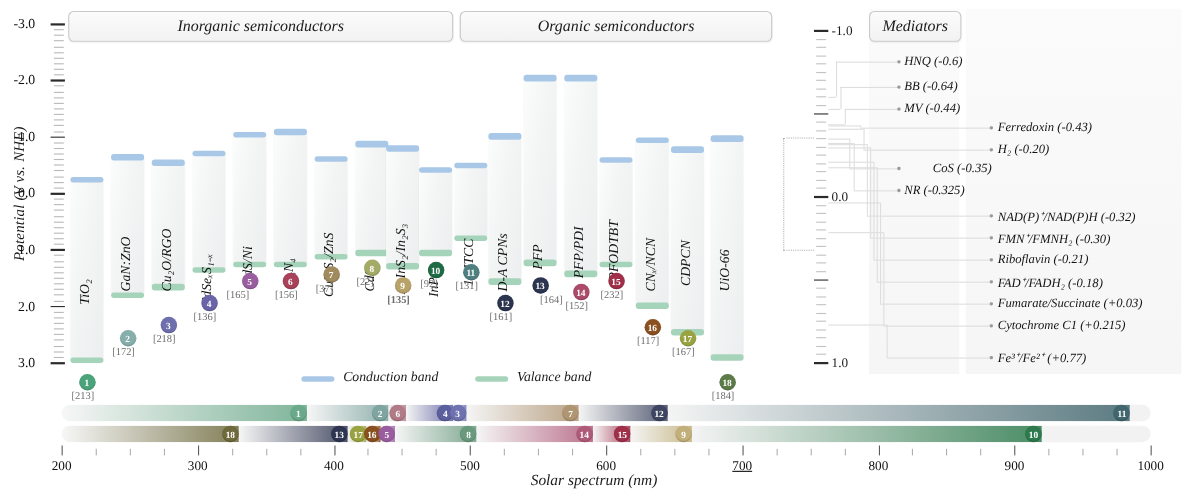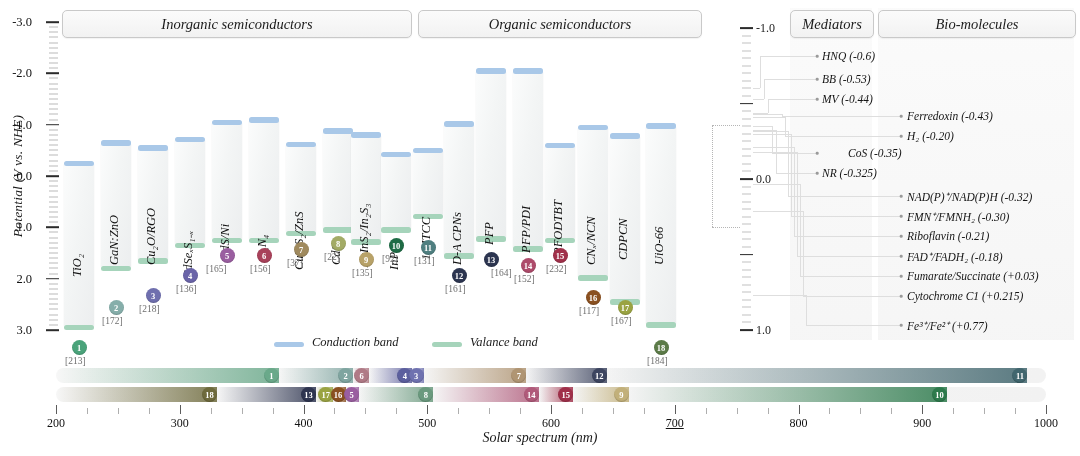--- a/index.html
+++ b/index.html
@@ -81,23 +81,20 @@
   <div class="panelbg" style="left:878px;top:8px;width:196px;height:332px;"></div>
 
   <div class="hdr" style="left:62px;top:10px;width:348px;">
     <span>Inorganic semiconductors</span>
   </div>
   <div class="hdr" style="left:790px;top:10px;width:82px;">
     <span>Mediators</span>
   </div>
   <div class="hdr" style="left:418px;top:10px;width:282px;">
     <span>Organic semiconductors</span>
-  </div>
-  <div class="hdr" style="left:878px;top:10px;width:196px;">
-    <span>Bio-molecules</span>
   </div>
 
   <div class="ylabel">Potential (V vs. NHE)</div>
   <div class="axis-col" id="yaxis">
       <div class="tick-major" style="top: 22px;"></div>
       <div class="tick-minor" style="top: 27.1333px;"></div>
       <div class="tick-minor" style="top: 32.2667px;"></div>
       <div class="tick-minor" style="top: 37.4px;"></div>
       <div class="tick-minor" style="top: 42.5333px;"></div>
       <div class="tick-minor" style="top: 47.6667px;"></div>
@@ -212,21 +209,21 @@
       <div class="cb" style="left: 323px; top: 128.327px;"></div>
       <div class="vb" style="left: 323px; top: 227.4px;"></div>
       <div class="barname" style="left: 344px; top: 250px;">CdS</div>
       <div class="badge" style="left: 330.5px; top: 236px; background: rgb(163, 171, 102);">8</div>
       <div class="ref" style="left: 324px; top: 252px;">[22]</div>
       <div class="bar" style="left: 351px; top: 134.933px; height: 106.773px;"></div>
       <div class="cb" style="left: 351px; top: 132.433px;"></div>
       <div class="vb" style="left: 351px; top: 239.207px;"></div>
       <div class="barname" style="left: 372px; top: 252px;">AgInS₂/In₂S₃</div>
       <div class="badge" style="left: 358.5px; top: 252px; background: rgb(184, 162, 104);">9</div>
-      <div class="ref" style="left: 352px; top: 268px;">[135]</div>
+      <div class="ref" style="left: 352px; top: 268px; font-weight: bold;">[135]</div>
       <div class="bar" style="left: 381px; top: 154.44px; height: 75.46px;"></div>
       <div class="cb" style="left: 381px; top: 151.94px;"></div>
       <div class="vb" style="left: 381px; top: 227.4px;"></div>
       <div class="barname" style="left: 402px; top: 255px;">InP</div>
       <div class="badge" style="left: 388.5px; top: 238px; background: rgb(30, 107, 69);">10</div>
       <div class="ref" style="left: 382px; top: 254px;">[92]</div>
       <div class="bar" style="left: 413px; top: 150.333px; height: 65.7067px;"></div>
       <div class="cb" style="left: 413px; top: 147.833px;"></div>
       <div class="vb" style="left: 413px; top: 213.54px;"></div>
       <div class="barname" style="left: 434px; top: 245px;">1-HTCC</div>
@@ -334,21 +331,21 @@
   <div id="mediator-labels">
       <div class="vline" style="left: 760px; top: 56px; height: 32.4px;"></div>
       <div class="hline" style="left: 753px; top: 88.4px; width: 7px;"></div>
       <div class="hline" style="left: 760px; top: 56px; width: 56px;"></div>
       <div class="mdot" style="left: 817px; top: 56px;"></div>
       <div class="mlab" style="left: 822px; top: 56px;">HNQ (-0.6)</div>
       <div class="vline" style="left: 764px; top: 79px; height: 19.97px;"></div>
       <div class="hline" style="left: 753px; top: 98.97px; width: 11px;"></div>
       <div class="hline" style="left: 764px; top: 79px; width: 52px;"></div>
       <div class="mdot" style="left: 817px; top: 79px;"></div>
-      <div class="mlab" style="left: 822px; top: 79px;">BB (-0.53)</div>
+      <div class="mlab" style="left: 822px; top: 79px;">BB (-0.64)</div>
       <div class="vline" style="left: 768px; top: 99px; height: 13.56px;"></div>
       <div class="hline" style="left: 753px; top: 112.56px; width: 15px;"></div>
       <div class="hline" style="left: 768px; top: 99px; width: 48px;"></div>
       <div class="mdot" style="left: 817px; top: 99px;"></div>
       <div class="mlab" style="left: 822px; top: 99px;">MV (-0.44)</div>
       <div class="vline" style="left: 772px; top: 126.15px; height: 26.85px;"></div>
       <div class="hline" style="left: 753px; top: 126.15px; width: 19px;"></div>
       <div class="hline" style="left: 772px; top: 153px; width: 44px;"></div>
       <div class="mdot" style="left: 817px; top: 153px;"></div>
       <div class="mlab" style="left: 848px; top: 153px;">CoS (-0.35)</div>

